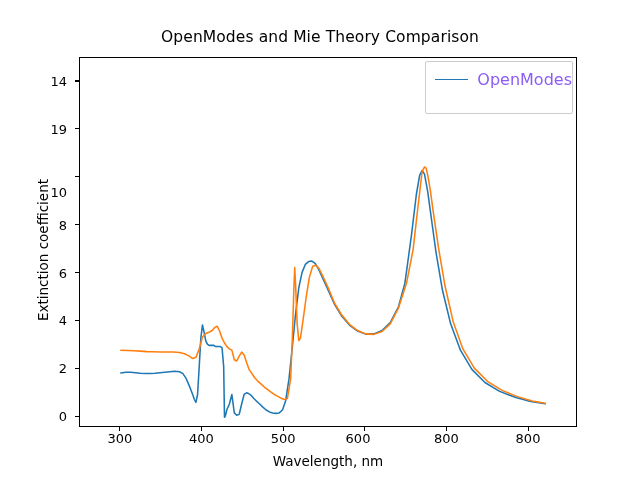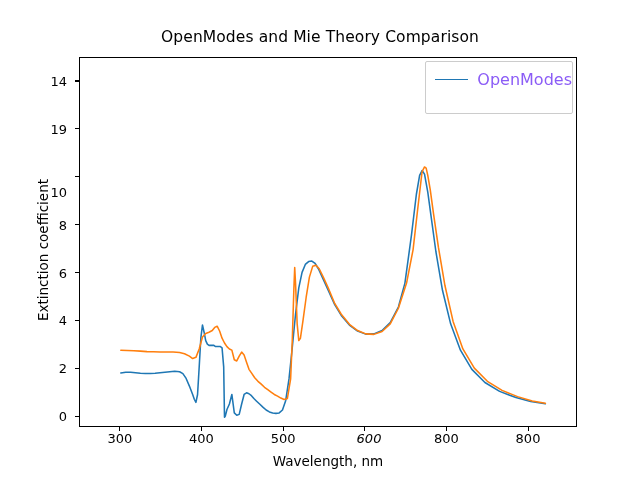--- a/index.html
+++ b/index.html
@@ -59,21 +59,21 @@
       <div class="ytick-label" style="top: 272.534px;">6</div>
       <div class="ytick-label" style="top: 224.638px;">8</div>
       <div class="ytick-label" style="top: 192px;">10</div>
       <div class="ytick-label" style="top: 128.845px;">19</div>
       <div class="ytick-label" style="top: 80.9482px;">14</div>
     </div>
   <div id="xtick-labels">
       <div class="xtick-label" style="left: 119.82px;">300</div>
       <div class="xtick-label" style="left: 201.459px;">400</div>
       <div class="xtick-label" style="left: 283.098px;">500</div>
-      <div class="xtick-label" style="left: 369px; font-style: italic;">600</div>
+      <div class="xtick-label" style="left: 358px;">600</div>
       <div class="xtick-label" style="left: 446.377px;">800</div>
       <div class="xtick-label" style="left: 528.016px;">800</div>
     </div>
   <div id="tick-marks">
       <div class="tick-mark ytick-mark" style="top: 415.723px;"></div>
       <div class="tick-mark ytick-mark" style="top: 367.827px;"></div>
       <div class="tick-mark ytick-mark" style="top: 319.93px;"></div>
       <div class="tick-mark ytick-mark" style="top: 272.034px;"></div>
       <div class="tick-mark ytick-mark" style="top: 224.138px;"></div>
       <div class="tick-mark ytick-mark" style="top: 176.241px;"></div>

